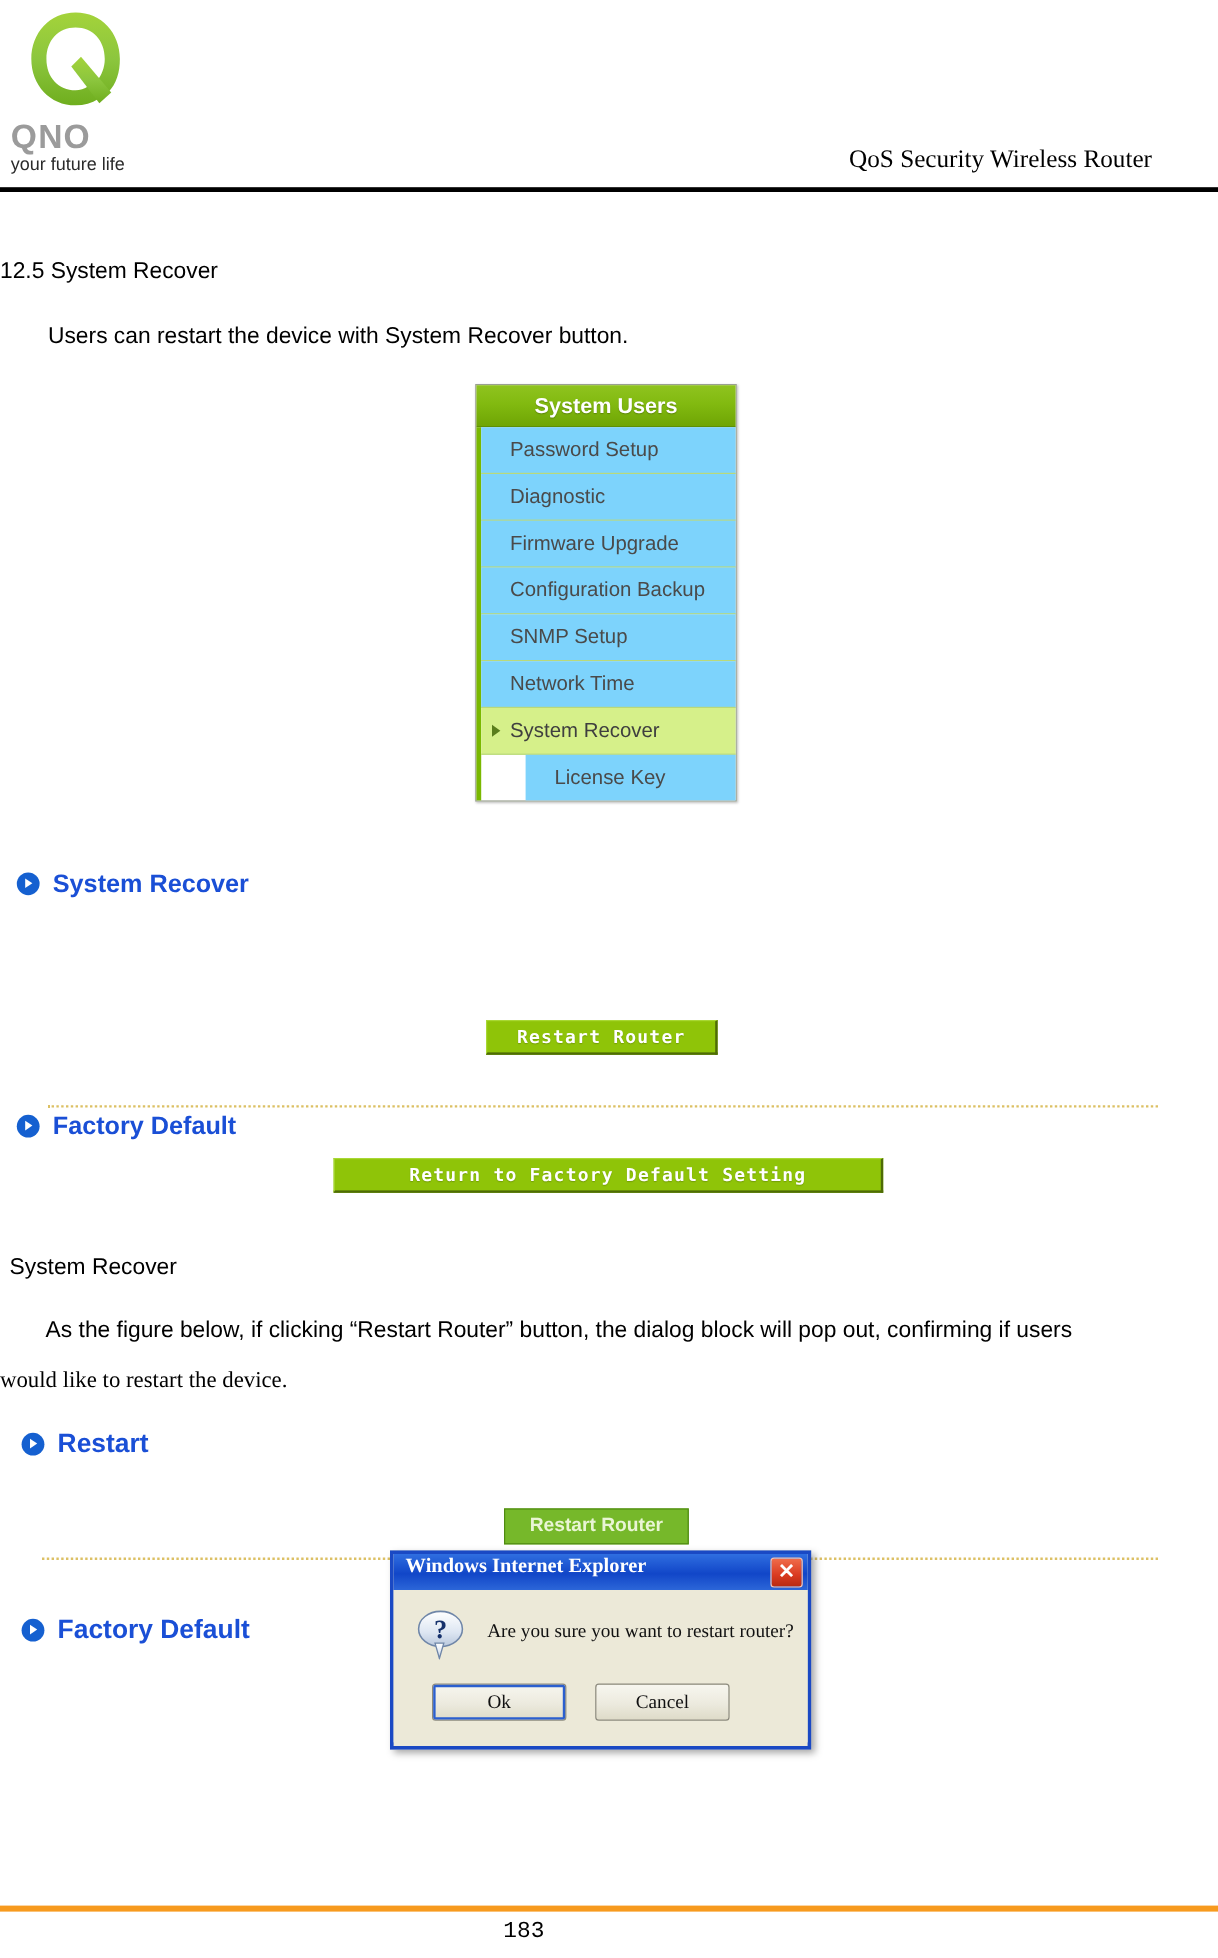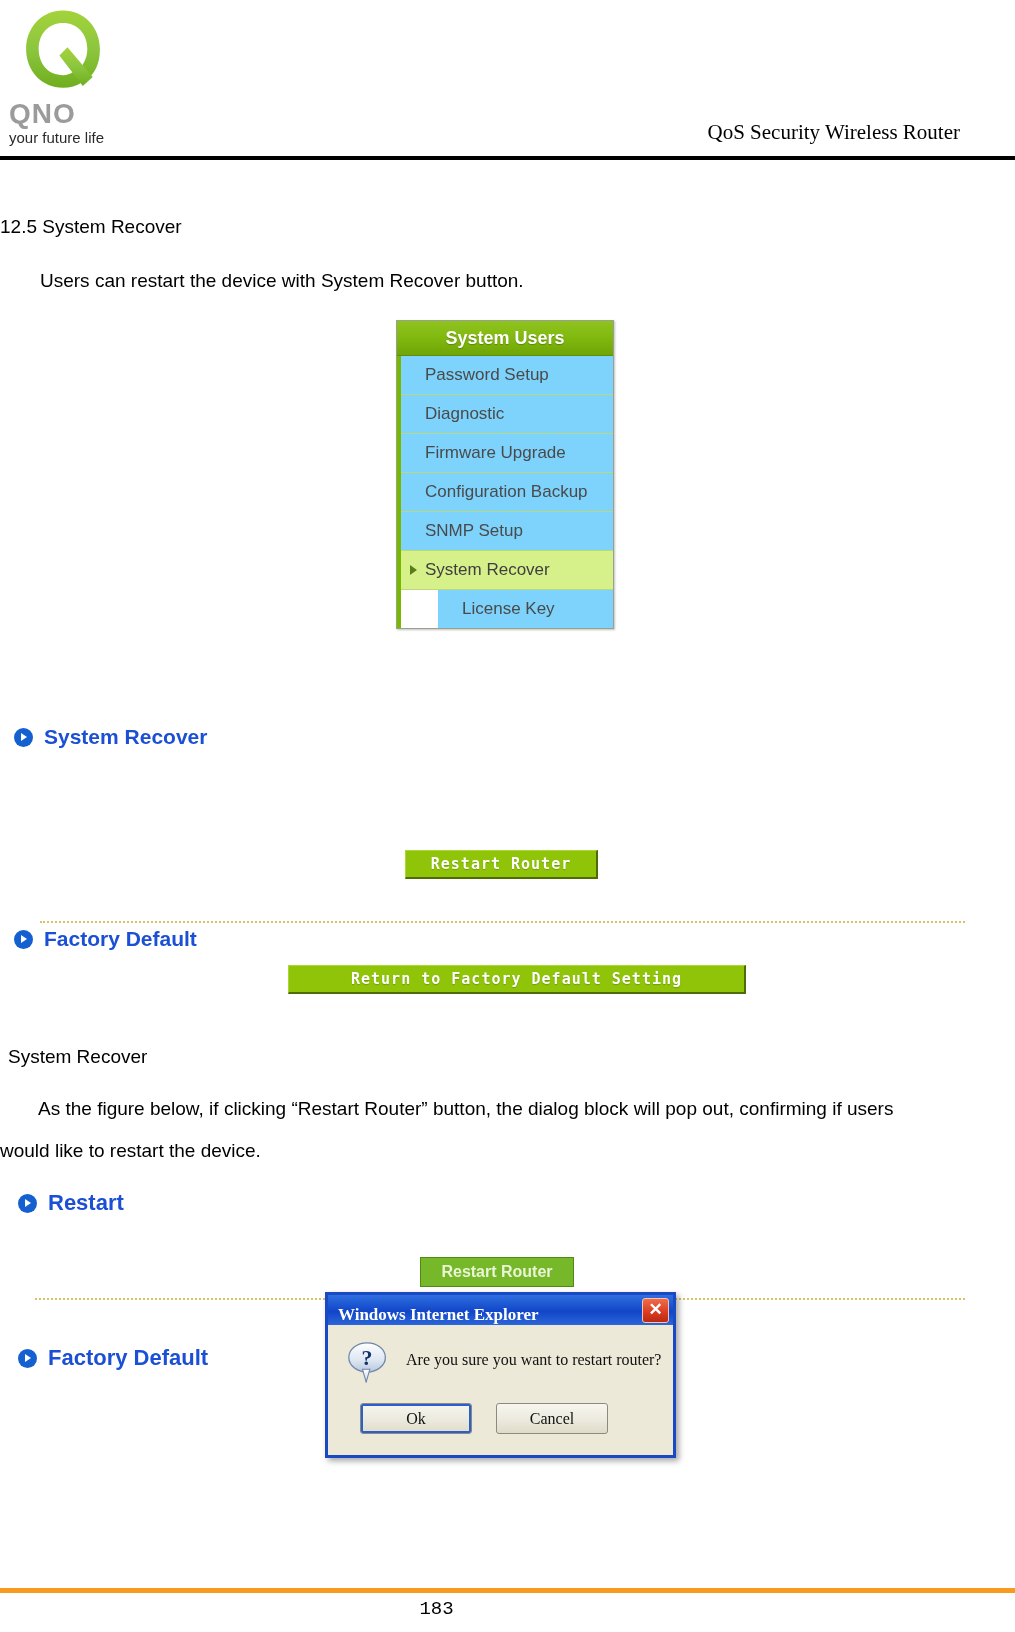--- a/index.html
+++ b/index.html
@@ -229,21 +229,21 @@
     height: 160px;
     border: 3px solid #1a49c4;
     background: #ece9d8;
     box-shadow: 3px 3px 6px rgba(0,0,0,0.35);
   }
   .ie-titlebar {
     position: relative;
     height: 30px;
     background: linear-gradient(to bottom, #2f6ee0 0%, #1146c8 55%, #2c66d8 100%);
     display: flex;
-    align-items: flex-end;
+    align-items: flex-start;
     padding-left: 10px;
   }
   .ie-title-text {
     font-family: "Liberation Serif", serif;
     font-weight: bold;
     font-size: 17px;
     color: #ffffff;
     white-space: nowrap;
   }
   .ie-close {
@@ -326,20 +326,21 @@
     color: #000;
     text-align: justify;
     white-space: nowrap;
   }
   .para-line2 {
     position: absolute;
     left: 0px;
     top: 1140px;
     font-size: 19px;
     color: #000;
+    font-family: Liberation Serif, serif;
   }
 
   
   .footer-rule {
     position: absolute;
     left: 0px;
     top: 1588px;
     width: 1015px;
     height: 5px;
     background: #f79a1e;
@@ -396,20 +397,23 @@
     </div>
     <div class="menu-item">
       <span>Firmware Upgrade</span>
     </div>
     <div class="menu-item">
       <span>Configuration Backup</span>
     </div>
     <div class="menu-item">
       <span>SNMP Setup</span>
     </div>
+    <div class="menu-item">
+      <span>Network Time</span>
+    </div>
     <div class="menu-item selected">
       <span class="caret"></span>
       <span>System Recover</span>
     </div>
     <div class="menu-item">
       <span>License Key</span>
     </div>
   </div>
 </div>
 
@@ -419,21 +423,21 @@
   </div>
 
   <div class="green-btn" style="left:405px; top:145px; width:190px; height:26px; line-height:26px; font-size:15px;">Restart Router</div>
 
   <div class="dotted-divider" style="top:216px;"></div>
 
   <div class="blue-heading" style="left:14px; top:222px;">
     <span class="bullet-icon"></span><span>Factory Default</span>
   </div>
 
-  <div class="green-btn" style="left:288px; top:260px; width:455px; height:26px; line-height:26px; font-size:15px;">Return to Factory Default Setting</div>
+  <div class="green-btn" style="left:278px; top:260px; width:455px; height:26px; line-height:26px; font-size:15px;">Return to Factory Default Setting</div>
 </div>
 
 <div class="caption-sysrec">System Recover</div>
 <div class="para-line1">As the figure below, if clicking “Restart Router” button, the dialog block will pop out, confirming if users</div>
 <div class="para-line2">would like to restart the device.</div>
 
 <div class="panel-two blurry">
   <div class="blue-heading" style="left:18px; top:5px; font-size:22px;">
     <span class="bullet-icon"></span><span>Restart</span>
   </div>

